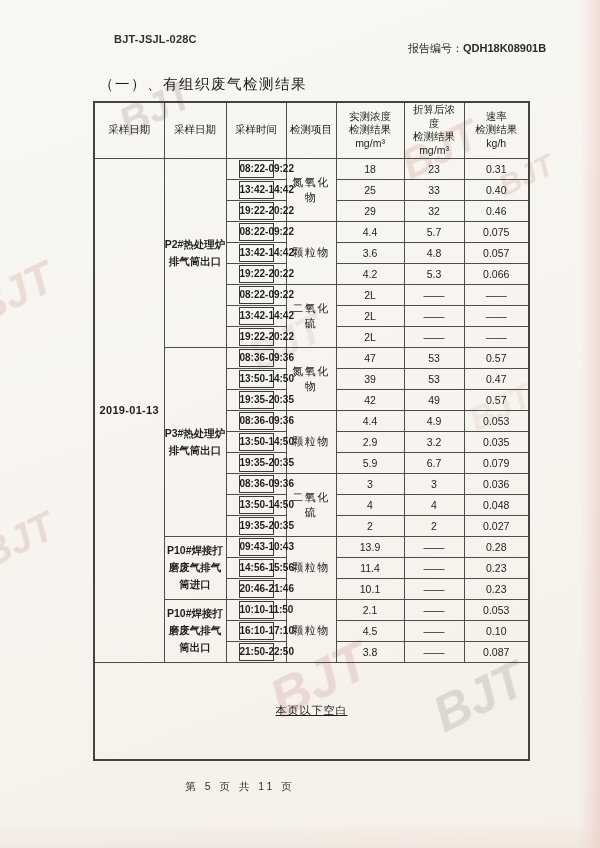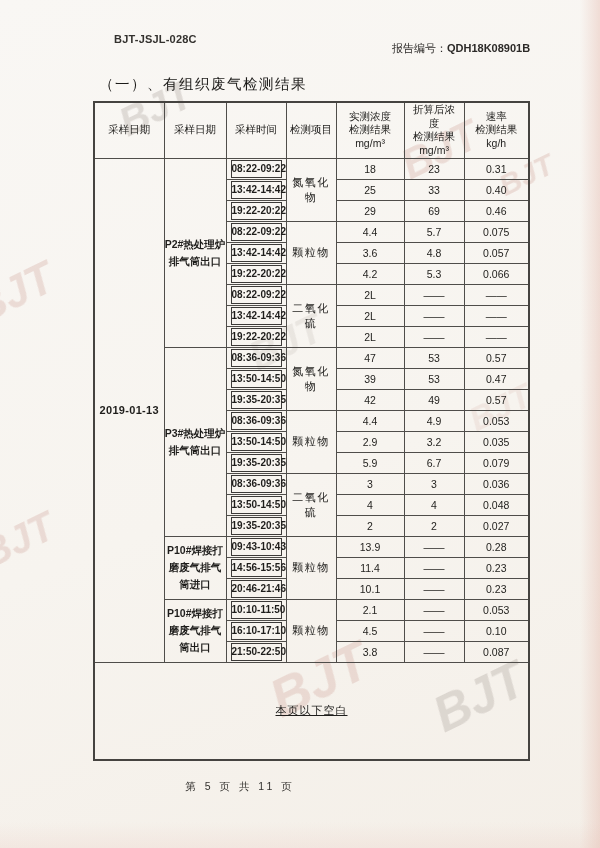--- a/index.html
+++ b/index.html
@@ -6,33 +6,33 @@
   html,body { width:600px; }
   body { font-family:"Liberation Sans","DejaVu Sans",sans-serif; background:#e9e6e1; }
   .page { position:relative; width:600px; height:848px; overflow:hidden;
           background:linear-gradient(160deg,#f9f7f4 0%,#f7f4ef 55%,#f4efe8 100%); color:#1e1d1b; }
   .edge-tint { position:absolute; top:0; right:0; width:20px; height:848px; pointer-events:none;
           background:linear-gradient(to right, rgba(233,196,186,0), rgba(226,178,166,0.38)); }
   .bottom-tint { position:absolute; left:0; bottom:0; width:600px; height:26px; pointer-events:none;
           background:linear-gradient(to bottom, rgba(233,196,186,0), rgba(231,196,186,0.22)); }
 
   .doc-code { position:absolute; left:114px; top:33px; font-size:11px; font-weight:700; color:#33312e; letter-spacing:0.2px; }
-  .report-no { position:absolute; left:392px; top:41px; font-size:11px; color:#2c2a28; }
+  .report-no { position:absolute; left:408px; top:41px; font-size:11px; color:#2c2a28; }
   .report-no b { font-weight:700; }
   .title { position:absolute; left:99px; top:75px; font-size:14.5px; color:#1b1a18; letter-spacing:1.5px; }
 
   table.results { position:absolute; left:93px; top:101px; width:435px; border-collapse:collapse;
           table-layout:fixed; border:2px solid #454340; }
   .results th, .results td { border:1px solid #4f4d4a; text-align:center; vertical-align:middle; padding:0; }
   .results th { height:54px; font-size:10.5px; font-weight:400; white-space:pre-line; line-height:1.3; color:#1e1d1b; }
   .results tbody tr.data-row { height:20px; }
   .date-cell { font-size:11px; font-weight:700; letter-spacing:0.3px; }
   .loc-cell  { font-size:10.5px; font-weight:700; line-height:1.6; padding:0 7px; }
   .time-cell { padding:0; }
-  .time-box  { border:1px solid #3c3a38; margin:1px 4px; font-size:10px; font-weight:700; line-height:16px; white-space:nowrap; }
+  .time-box  { border:1px solid #3c3a38; margin:1px 12px; font-size:10px; font-weight:700; line-height:16px; white-space:nowrap; }
   .item-cell { font-size:11px; letter-spacing:1.5px;margin-left:32px; }
   .val-cell  { font-size:10.5px; color:#242320; }
   .blank-cell{ height:98px; text-align:left; vertical-align:top; font-size:11px; padding:4px 8px; letter-spacing:1px;text-decoration:underline; }
 
   .footer { position:absolute; left:0; top:780px; width:480px; text-align:center;
             font-size:10.5px; letter-spacing:3px; color:#33312e; }
 
   .wm { position:absolute; font-style:italic; font-weight:800; transform:rotate(-26deg);
         pointer-events:none; filter:blur(0.6px); white-space:nowrap; z-index:0; }
   .wm-pink { color:rgba(206,160,150,0.30); }
@@ -106,21 +106,21 @@
             </td>
             <td class="val-cell">25</td>
             <td class="val-cell">33</td>
             <td class="val-cell">0.40</td>
           </tr>
           <tr class="data-row">
             <td class="time-cell">
               <div class="time-box">19:22-20:22</div>
             </td>
             <td class="val-cell">29</td>
-            <td class="val-cell">69</td>
+            <td class="val-cell">32</td>
             <td class="val-cell">0.46</td>
           </tr>
           <tr class="data-row">
             <td class="time-cell">
               <div class="time-box">08:22-09:22</div>
             </td>
             <td rowspan="3" class="item-cell">颗粒物</td>
             <td class="val-cell">4.4</td>
             <td class="val-cell">5.7</td>
             <td class="val-cell">0.075</td>

